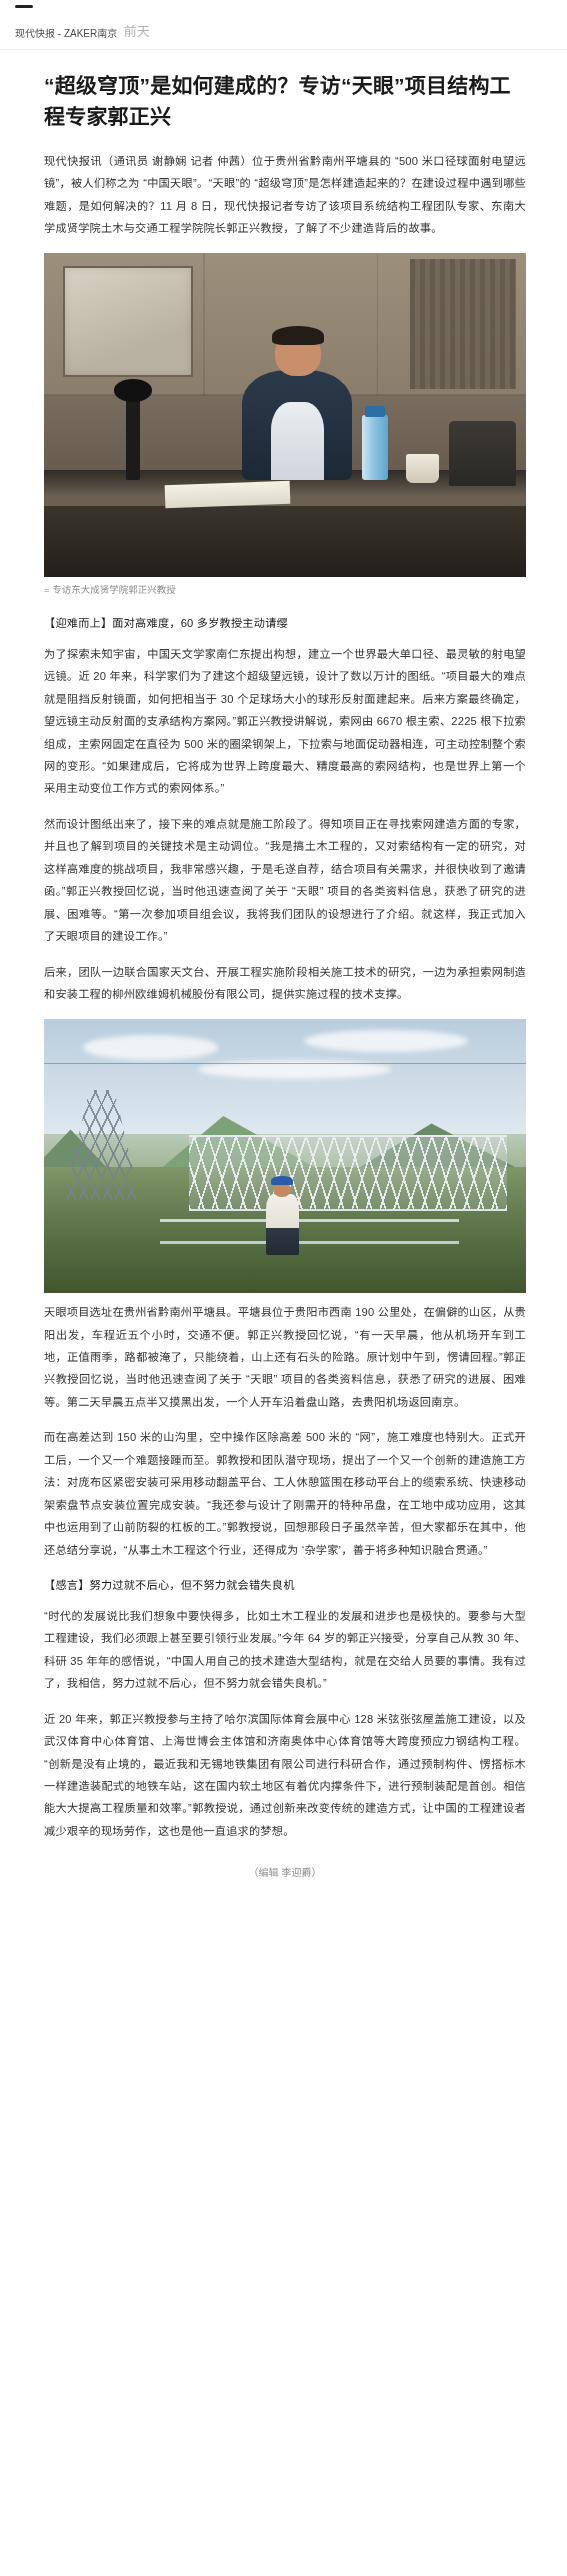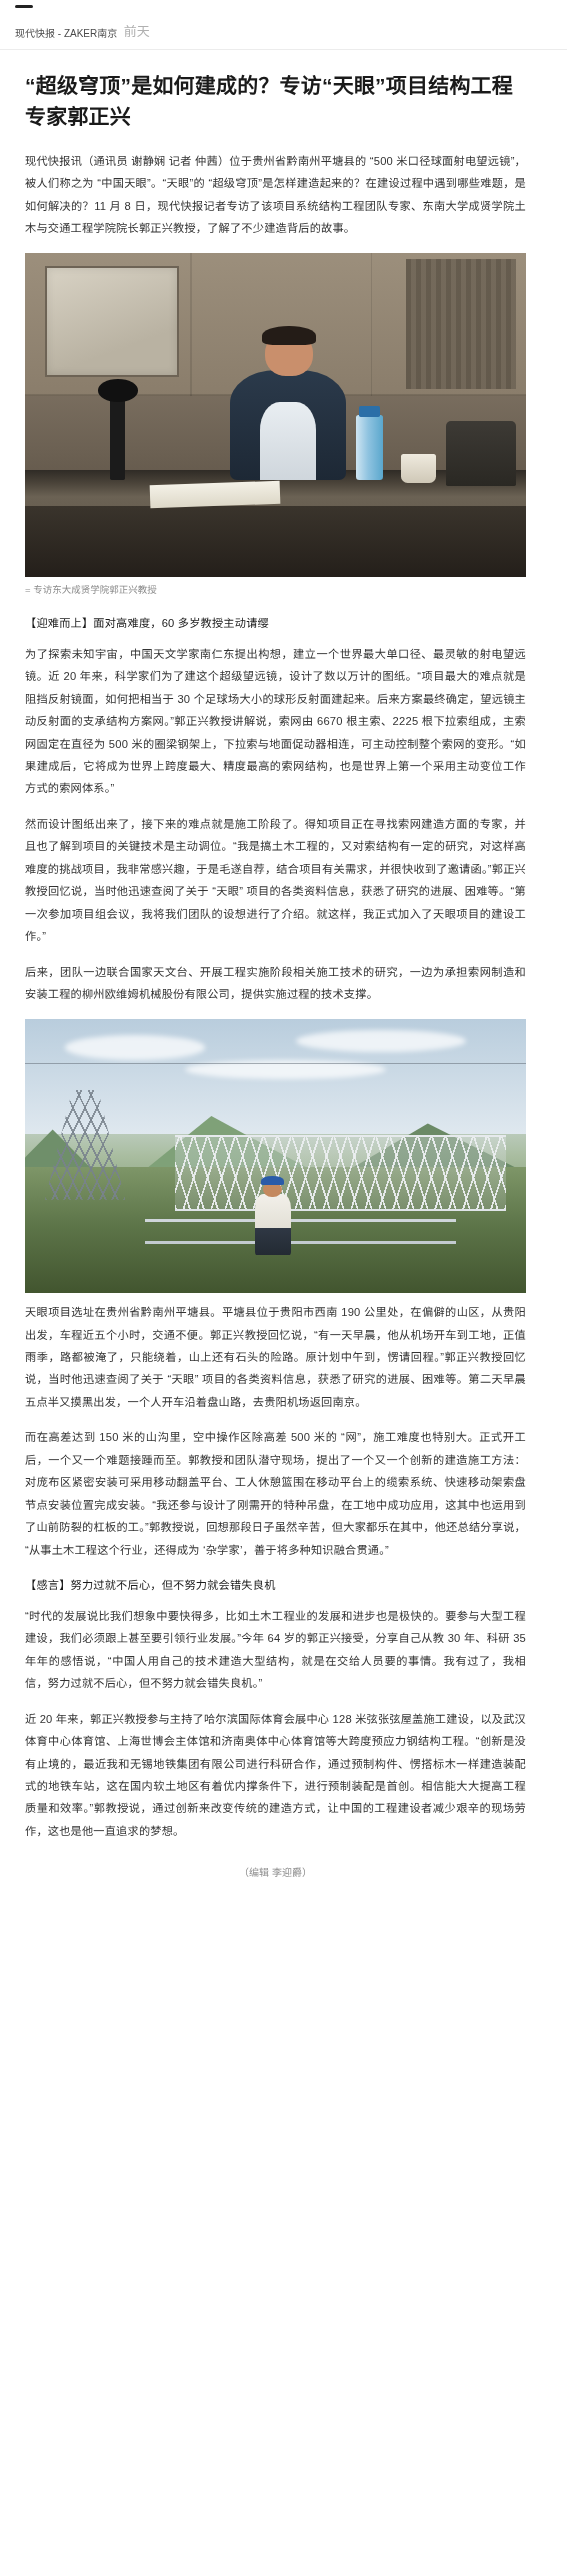--- a/index.html
+++ b/index.html
@@ -47,20 +47,21 @@
   }
   .appbar .time {
     margin-left: 6.6px;
     color: #b0b0b0;
     font-size: 13px;
   }
 
   
   .article {
     padding: 15px 42px 28px 25px;
+    margin-left: 19px;
   }
   h1.title {
     font-size: 21px;
     line-height: 1.45;
     font-weight: bold;
     color: #1a1a1a;
     margin: 6.6px 0 18px 0;
     letter-spacing: 0.2px;
   }
   p.para {

